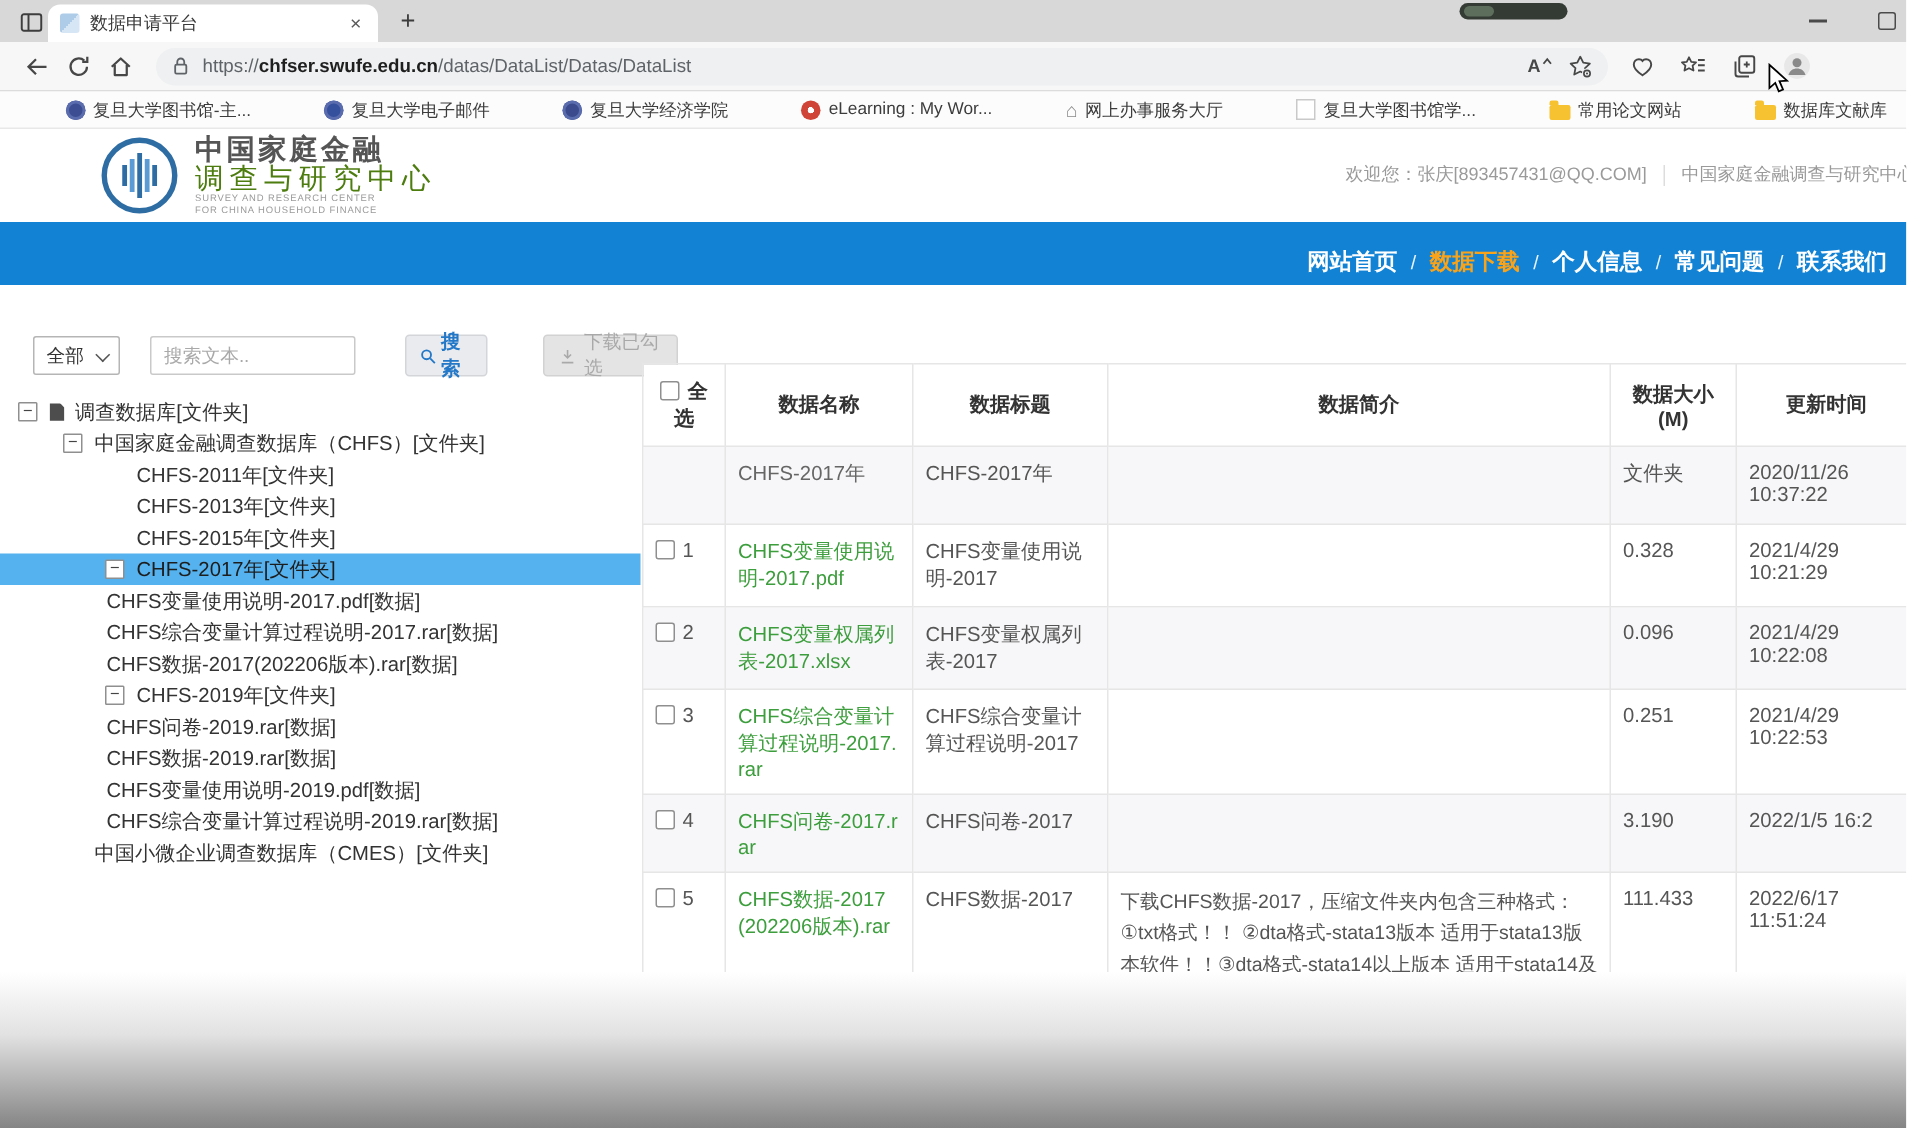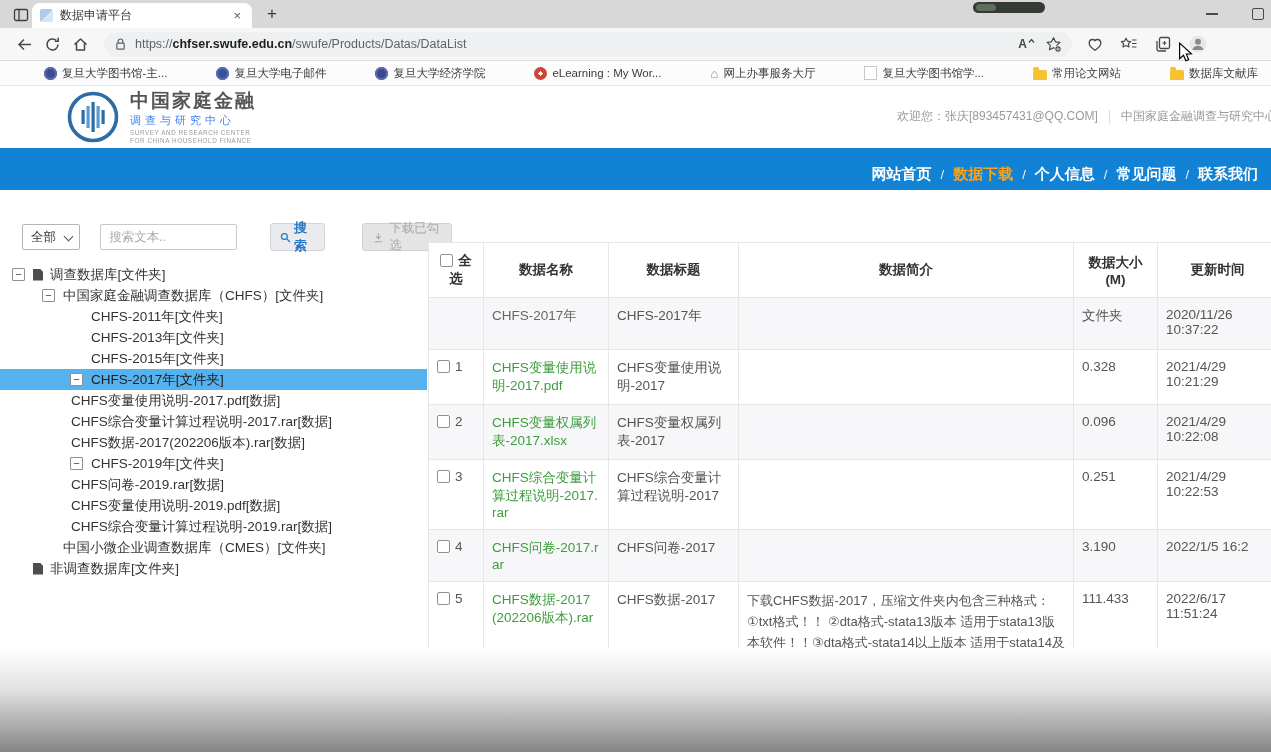--- a/index.html
+++ b/index.html
@@ -41,21 +41,21 @@
   .bm-folder{position:relative;width:14px;height:10px;background:#f6c232;border-radius:1.5px;margin-top:3px;flex:0 0 auto;}
   .bm-folder::before{content:"";position:absolute;left:0;top:-2.5px;width:6px;height:3px;background:#f6c232;border-radius:1.5px 1.5px 0 0;}
   .bm-right{margin-left:auto;display:flex;align-items:center;gap:10px;}
   .bm-chevron{color:#5f5f5f;font-size:13px;padding:0 2px;}
   .bm-div{width:1px;height:15px;background:#d9d9d9;}
 
   
   .siteheader{position:absolute;left:0;top:86px;width:1271px;height:62px;background:#fff;}
   .logo{position:absolute;left:66px;top:4px;display:flex;align-items:center;gap:10px;}
   .logo-text .l1{font-size:19px;font-weight:bold;color:#555;letter-spacing:2px;line-height:21px;}
-  .logo-text .l2{font-size:11px;color:#3b82f6;letter-spacing:4px;line-height:18px;}
+  .logo-text .l2{font-size:19px;color:#4d7c0f;letter-spacing:4px;line-height:18px;}
   .logo-text .l3,.logo-text .l4{font-size:6.3px;color:#9a9a9a;letter-spacing:.6px;line-height:7.5px;}
   .welcome{position:absolute;left:886px;top:22px;display:flex;align-items:center;font-size:12px;color:#9a9a9a;white-space:nowrap;}
   .welcome .wseg{padding:0 11px;}
   .welcome .wsep{width:1px;height:14px;background:#ddd;}
 
   
   .navbar{position:absolute;left:0;top:148px;width:1271px;height:42px;background:var(--accent,#1182d4);}
   .menu{position:absolute;right:4px;top:0;height:52px;display:flex;align-items:center;}
   .menu .item{padding:0 9px;font-size:15px;font-weight:bold;color:#fff;white-space:nowrap;}
   .menu .item.active{color:var(--nav-active,#f8a31a);}
@@ -143,21 +143,21 @@
           <path d="M2.5 8.5L8.5 3l6 5.5M4.5 7.3V14h8V7.3" fill="none" stroke="#474747" stroke-width="1.5" stroke-linejoin="round"></path>
         </svg>
     </div>
     <div class="addressbar">
       <span class="addr-lock">
         <svg class="ic" width="13" height="14" viewBox="0 0 14 15">
             <rect x="3" y="6.5" width="8" height="6.5" rx="1" fill="none" stroke="#5f6368" stroke-width="1.3"></rect>
             <path d="M4.5 6.5V4.6a2.5 2.5 0 0 1 5 0v1.9" fill="none" stroke="#5f6368" stroke-width="1.3"></path>
           </svg>
       </span>
-      <span class="url"><span>https://</span><span class="dom">chfser.swufe.edu.cn</span><span>/swufe/Products/Datas/DataList</span></span>
+      <span class="url"><span>https://</span><span class="dom">chfser.swufe.edu.cn</span><span>/datas/DataList/Datas/DataList</span></span>
       <span class="aloud">A<svg class="ic" width="7" height="6" viewBox="0 0 7 6">
             <path d="M1 4.5L3.5 1.5L6 4.5" fill="none" stroke="#474747" stroke-width="1.2"></path>
           </svg></span>
       <span>
         <svg class="ic" width="17" height="17" viewBox="0 0 17 17">
             <path d="M8.5 1.8l2 4 4.4.6-3.2 3 .8 4.3-4-2-4 2 .8-4.3-3.2-3 4.4-.6z" fill="none" stroke="#474747" stroke-width="1.2" stroke-linejoin="round"></path>
             <circle cx="13" cy="13" r="3.4" fill="#eef0f1"></circle>
             <circle cx="13" cy="13" r="2.1" fill="none" stroke="#474747" stroke-width="1.1"></circle>
             <circle cx="13" cy="13" r="0.7" fill="#474747"></circle>
           </svg>
@@ -349,34 +349,33 @@
       <div class="trow ind2">
           <span class="expander">−</span>
           <span>CHFS-2019年[文件夹]</span>
         </div>
       <div class="trow ind3">
           <span class="slot"></span>
           <span>CHFS问卷-2019.rar[数据]</span>
         </div>
       <div class="trow ind3">
           <span class="slot"></span>
+          <span>CHFS数据-2019.rar[数据]</span>
+        </div>
+      <div class="trow ind3">
+          <span class="slot"></span>
           <span>CHFS变量使用说明-2019.pdf[数据]</span>
         </div>
       <div class="trow ind3">
           <span class="slot"></span>
           <span>CHFS综合变量计算过程说明-2019.rar[数据]</span>
         </div>
       <div class="trow ind1">
           <span class="slot"></span>
           <span>中国小微企业调查数据库（CMES）[文件夹]</span>
-        </div>
-      <div class="trow ind0">
-          <span class="slot"></span>
-          <span class="docicon"></span>
-          <span>非调查数据库[文件夹]</span>
         </div>
     </div>
   </div>
 
   <div class="tablewrap">
     <table class="data">
       <colgroup>
           <col class="c-sel">
           <col class="c-name">
           <col class="c-title">

